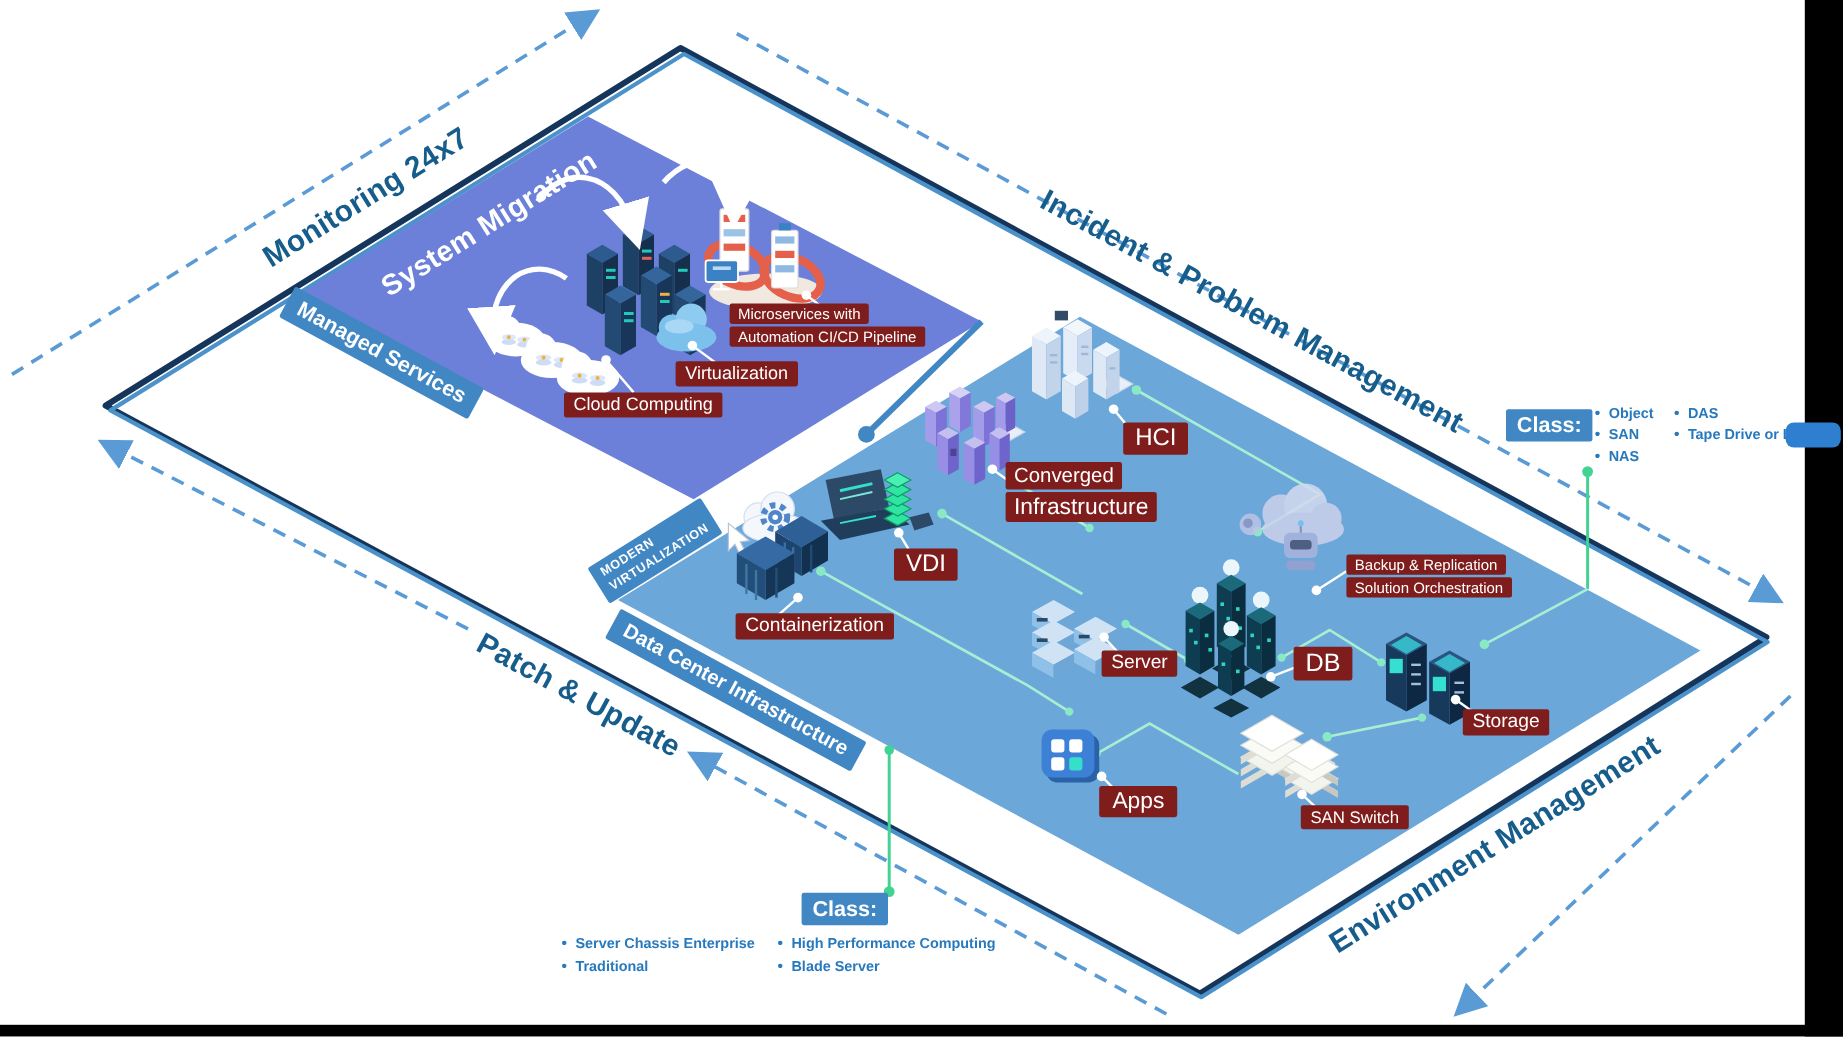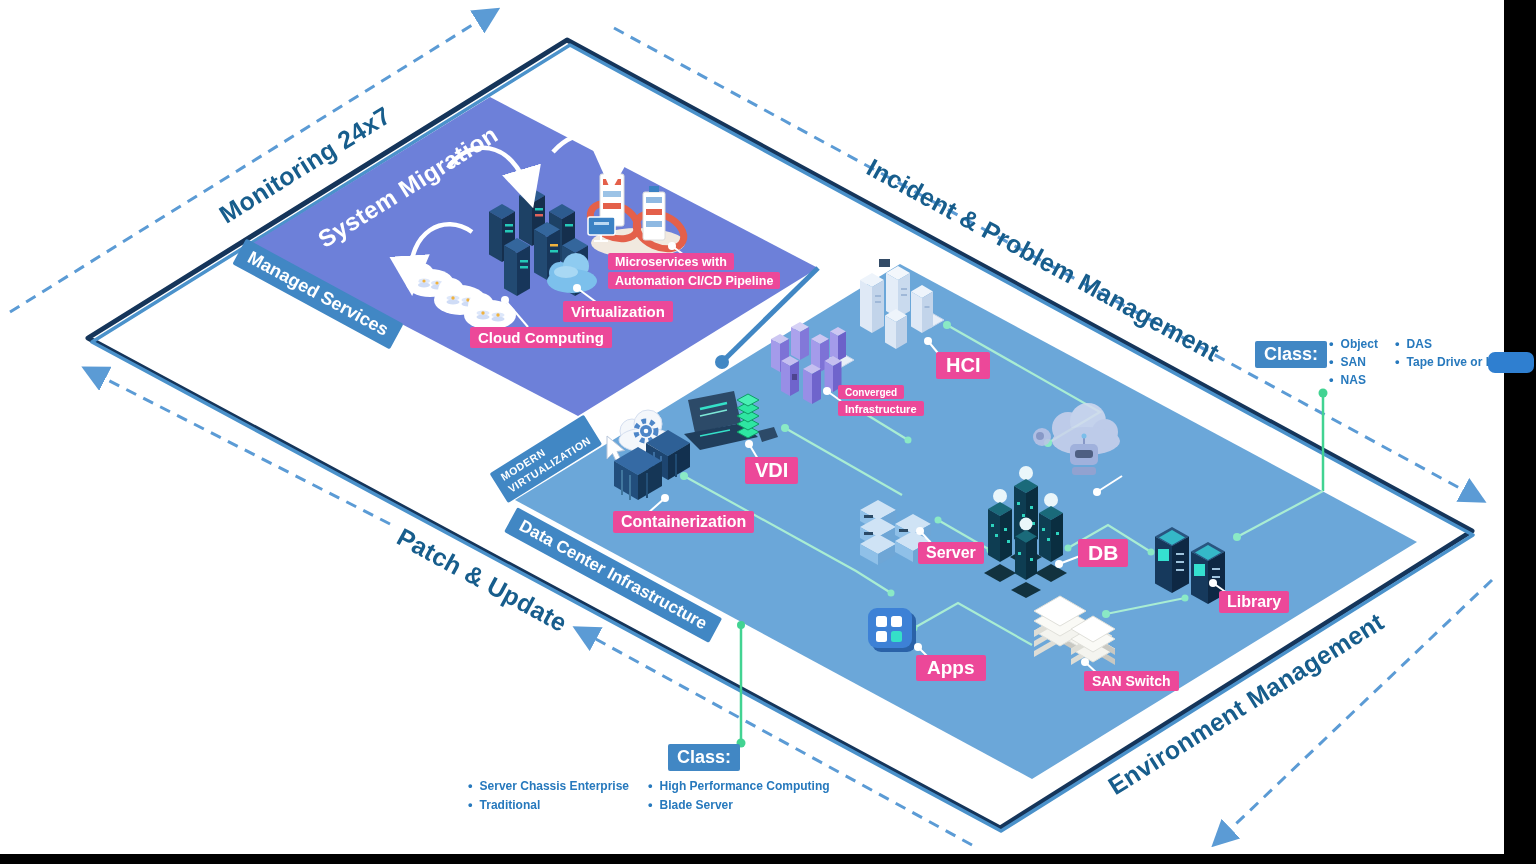--- a/index.html
+++ b/index.html
@@ -3,21 +3,21 @@
 <meta charset="utf-8">
 <style>
   html,body{margin:0;padding:0;background:#fff;}
   .stage{position:relative;width:1536px;height:864px;overflow:hidden;background:#fff;
          font-family:"Liberation Sans",sans-serif;}
   .stage svg{position:absolute;left:0;top:0;z-index:1;}
   .lbl{position:absolute;z-index:3;white-space:nowrap;}
   .edge-title{font-size:25px;font-weight:800;color:#175d8c;letter-spacing:.3px;}
   .rot{transform-origin:center center;}
   .panel-title{font-size:24px;font-weight:700;color:#ffffff;letter-spacing:.4px;}
-  .chip{display:inline-block;background:#ec4899;color:#fff;font-weight:700;
+  .chip{display:inline-block;background:#7f1d1d;color:#fff;font-weight:400;
         padding:2px 8px;border-radius:2px;}
   .chip-col{display:flex;flex-direction:column;align-items:flex-start;gap:2px;}
   .steel{display:inline-block;background:#4187c4;color:#fff;font-weight:700;
          padding:4px 11px;border-radius:2px;}
   .bullets{display:flex;flex-direction:column;gap:5px;}
   .brow{display:flex;align-items:flex-start;gap:7px;font-size:12px;font-weight:700;
         color:#2779bd;line-height:13px;white-space:nowrap;}
   .brow .dot{font-size:13px;line-height:12px;}
   .blackbar{position:absolute;background:#000;z-index:5;}
   .blob{position:absolute;left:1488px;top:352px;width:46px;height:21px;background:#2f7fd0;
@@ -534,40 +534,44 @@
   <span class="chip" style="font-size:15px;">Cloud Computing</span>
 </div>
 <div class="lbl" style="left:563px;top:301px;">
   <span class="chip" style="font-size:15px;">Virtualization</span>
 </div>
 <div class="lbl chip-col" style="left:608px;top:253px;">
   <span class="chip" style="font-size:12.5px;padding:1.5px 7px;">Microservices with</span>
   <span class="chip" style="font-size:12.5px;padding:1.5px 7px;">Automation CI/CD Pipeline</span>
 </div>
 <div class="lbl chip-col" style="left:838px;top:385px;">
-  <span class="chip" style="font-size:10px;padding:1.5px 7px;">Converged</span>
-  <span class="chip" style="font-size:11px;padding:1.5px 7px;">Infrastructure</span>
+  <span class="chip" style="font-size:17px;padding:1.5px 7px;">Converged</span>
+  <span class="chip" style="font-size:19px;padding:1.5px 7px;">Infrastructure</span>
 </div>
 <div class="lbl" style="left:936px;top:352px;">
   <span class="chip" style="font-size:20px;padding:2px 10px;">HCI</span>
 </div>
 <div class="lbl" style="left:745px;top:457px;">
   <span class="chip" style="font-size:20px;padding:2px 10px;">VDI</span>
 </div>
 <div class="lbl" style="left:613px;top:511px;border-radius:10px;">
   <span class="chip" style="font-size:16px;">Containerization</span>
 </div>
 <div class="lbl" style="left:918px;top:542px;">
   <span class="chip" style="font-size:16px;">Server</span>
 </div>
 <div class="lbl" style="left:1078px;top:539px;">
   <span class="chip" style="font-size:21px;padding:2px 10px;">DB</span>
 </div>
+<div class="lbl chip-col" style="left:1122px;top:462px;">
+  <span class="chip" style="font-size:12.5px;padding:1.5px 7px;">Backup &amp; Replication</span>
+  <span class="chip" style="font-size:12.5px;padding:1.5px 7px;">Solution Orchestration</span>
+</div>
 <div class="lbl" style="left:1219px;top:591px;">
-  <span class="chip" style="font-size:16px;">Library</span>
+  <span class="chip" style="font-size:16px;">Storage</span>
 </div>
 <div class="lbl" style="left:916px;top:655px;">
   <span class="chip" style="font-size:19px;padding:2px 11px;">Apps</span>
 </div>
 <div class="lbl" style="left:1084px;top:671px;">
   <span class="chip" style="font-size:14px;">SAN Switch</span>
 </div>
 
 <div class="lbl" style="left:1255px;top:341px;">
   <span class="steel" style="font-size:18px;padding:3px 9px;">Class:</span>

